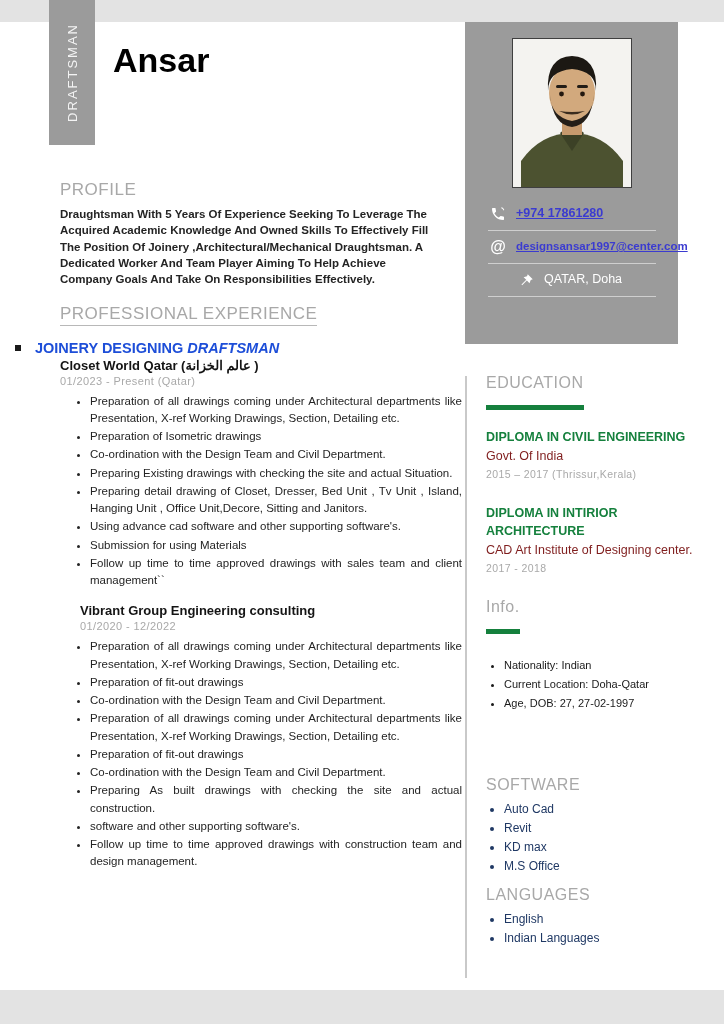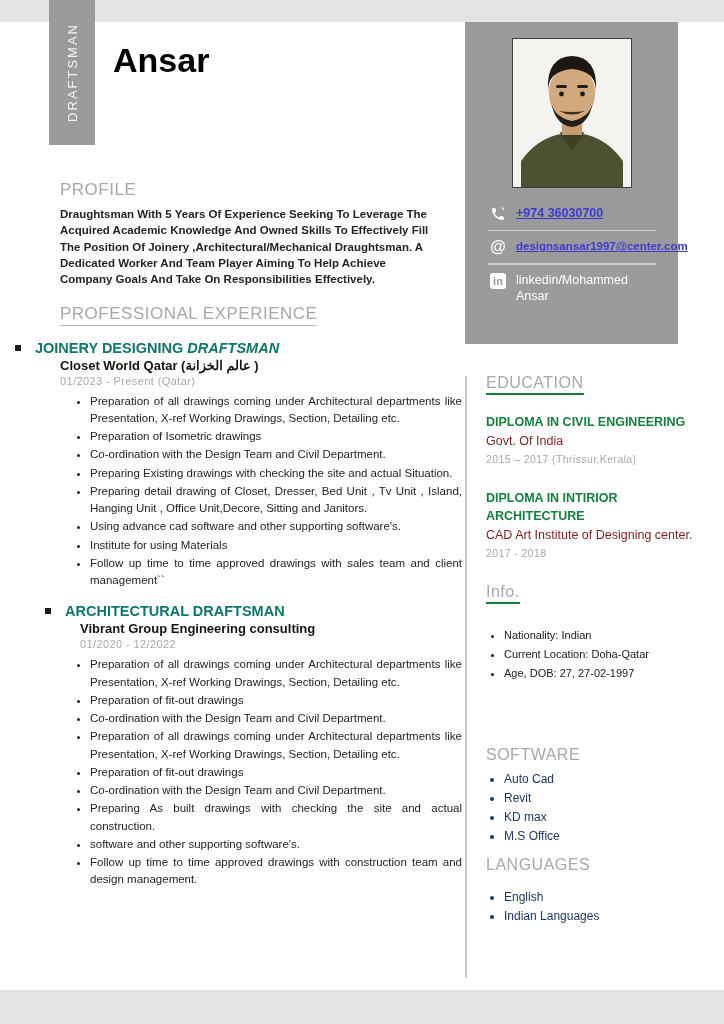--- a/index.html
+++ b/index.html
@@ -34,35 +34,35 @@
   
   .left-col{position:absolute;left:60px;top:180px;width:402px;}
   .sec-h{font-size:17px;color:#a8a8a8;letter-spacing:0.5px;margin:0 0 6px 0;font-weight:400;}
   .sec-h.und{display:inline-block;border-bottom:1px solid #b8b8b8;padding-bottom:1px;}
   .profile-text{font-size:11.5px;font-weight:bold;line-height:1.42;color:#242424;margin:2px 0 0 0;width:380px;}
   .exp-head{margin-top:16px;margin-bottom:8px;}
   .job{margin-top:6px;}
   .job-title-row{display:flex;align-items:center;gap:14px;margin:8px 0 2px -45px;}
   .job.j2 .job-title-row{margin-left:-15px;}
   .sq{width:6px;height:6px;background:#1a1a1a;flex:0 0 6px;}
-  .job-title{font-size:14.5px;font-weight:bold;color:#0f766e;}
+  .job-title{font-size:14.5px;font-weight:bold;color:#1d4ed8;}
   .job-title em{font-style:italic;}
   .company{font-size:13px;font-weight:bold;color:#141414;margin:1px 0 2px 0;}
   .job.j2 .company,.job.j2 .dates{margin-left:20px;}
   .dates{font-size:11px;color:#a9a9a9;letter-spacing:0.4px;margin:2px 0 4px 0;}
   ul.bullets{margin:6px 0 0 0;padding-left:30px;}
   ul.bullets li{font-size:11.5px;line-height:1.5;color:#242424;text-align:justify;margin-bottom:1px;}
 
   
   .v-divider{position:absolute;left:465px;top:376px;width:2px;height:602px;background:#c9c9c9;}
 
   
   .right-col{position:absolute;left:486px;top:374px;width:220px;}
   .r-h{font-size:16px;color:#a8a8a8;letter-spacing:0.5px;font-weight:400;margin:0 0 8px 0;}
-  .r-h.und{display:inline-block;border-bottom:2px solid #15803d;padding-bottom:1px;}
+  .r-h.und{display:inline-block;border-bottom:5px solid #15803d;padding-bottom:13px;}
   .edu-item{margin-bottom:24px;}
   .edu-title{font-size:12.5px;font-weight:bold;color:#15803d;line-height:1.5;margin:0;}
   .edu-school{font-size:12.5px;color:#7f1d1d;line-height:1.5;margin:0;}
   .edu-dates{font-size:10.5px;color:#a9a9a9;letter-spacing:0.4px;margin:2px 0 0 0;}
   .info-block{margin-top:2px;}
   ul.r-list{margin:14px 0 0 0;padding-left:18px;}
   ul.r-list li{font-size:11px;line-height:1.75;color:#1a1a1a;}
   ul.r-list.navy li{color:#1f3864;font-size:12px;line-height:1.6;}
   .software-block{margin-top:62px;}
   .lang-block{margin-top:10px;}
@@ -100,40 +100,42 @@
       </svg>
     </div>
 
     <div class="contact-row">
       <span class="c-icon">
         <svg width="16" height="16" viewBox="0 0 24 24">
             <path fill="#fff" d="M6.6 10.8c1.4 2.8 3.8 5.1 6.6 6.6l2.2-2.2c.3-.3.7-.4 1-.2 1.1.4 2.3.6 3.6.6.6 0 1 .4 1 1V20c0 .6-.4 1-1 1C10.6 21 3 13.4 3 4c0-.6.4-1 1-1h3.5c.6 0 1 .4 1 1 0 1.2.2 2.4.6 3.6.1.3 0 .7-.2 1l-2.3 2.2z"></path>
             <path fill="#fff" d="M16.8 3.2c1.6.5 2.9 1.8 3.4 3.4l1.2-.5C20.7 4 19.2 2.5 17.2 2z"></path>
           </svg>
       </span>
-      <a class="c-link" href="#">+974 36030700</a>
+      <a class="c-link" href="#">+974 17861280</a>
     </div>
     <div class="contact-sep"></div>
 
     <div class="contact-row">
       <span class="c-icon">
           <span class="at-glyph">@</span>
         </span>
       <a class="c-link email-link" href="#">designsansar1997@center.com</a>
     </div>
     <div class="contact-sep"></div>
 
+    <div class="contact-row" style="padding-left:52px;">
+      <span class="c-icon">
+        <svg width="15" height="15" viewBox="0 0 24 24">
+            <path fill="#fff" d="M14 2l8 8-3.2 1-2 5.2-4.2-4.2L5 19.6 4 18.4l7.6-7.6L7.4 6.6l5.4-1.6z"></path>
+          </svg>
+      </span>
+      <span>QATAR, Doha</span>
+    </div>
     <div class="contact-sep"></div>
 
-    <div class="contact-row">
-      <span class="c-icon">
-          <span class="in-badge">in</span>
-        </span>
-      <span style="width:130px;">linkedin/Mohammed Ansar</span>
-    </div>
   </div>
 
   <div class="left-col">
     <div class="sec-h">PROFILE</div>
     <p class="profile-text">Draughtsman With 5 Years Of Experience Seeking To Leverage The Acquired Academic Knowledge And Owned Skills To Effectively Fill The Position Of Joinery ,Architectural/Mechanical Draughtsman. A Dedicated Worker And Team Player Aiming To Help Achieve Company Goals And Take On Responsibilities Effectively.</p>
 
     <div class="exp-head">
       <span class="sec-h und">PROFESSIONAL EXPERIENCE</span>
     </div>
 
@@ -147,33 +149,26 @@
       </div>
       <div class="company">Closet World Qatar (عالم الخزانة )</div>
       <div class="dates">01/2023 - Present (Qatar)</div>
       <ul class="bullets">
         <li>Preparation of all drawings coming under Architectural departments like Presentation, X-ref Working Drawings, Section, Detailing etc.</li>
         <li>Preparation of Isometric drawings</li>
         <li>Co-ordination with the Design Team and Civil Department.</li>
         <li>Preparing Existing drawings with checking the site and actual Situation.</li>
         <li>Preparing detail drawing of Closet, Dresser, Bed Unit , Tv Unit , Island, Hanging Unit ,  Office Unit,Decore, Sitting and Janitors.</li>
         <li>Using advance cad software and other supporting software's.</li>
-        <li>Institute for using Materials</li>
+        <li>Submission for using Materials</li>
         <li>Follow up time to time approved drawings with sales team and client management``</li>
       </ul>
     </div>
 
     <div class="job j2" style="margin-top:14px;">
-      <div class="job-title-row">
-        <span class="sq"></span>
-        <span class="job-title">
-          <span>ARCHITECTURAL DRAFTSMAN</span>
-          <em></em>
-        </span>
-      </div>
       <div class="company">Vibrant Group Engineering consulting</div>
       <div class="dates">01/2020 - 12/2022</div>
       <ul class="bullets">
         <li>Preparation of all drawings coming under Architectural departments like Presentation, X-ref Working Drawings, Section, Detailing etc.</li>
         <li>Preparation of fit-out drawings</li>
         <li>Co-ordination with the Design Team and Civil Department.</li>
         <li>Preparation of all drawings coming under Architectural departments like Presentation, X-ref Working Drawings, Section, Detailing etc.</li>
         <li>Preparation of fit-out drawings</li>
         <li>Co-ordination with the Design Team and Civil Department.</li>
         <li>Preparing As built drawings with checking the site and actual construction.</li>
@@ -214,20 +209,20 @@
       <ul class="r-list navy" style="margin-top:6px;">
         <li>Auto Cad</li>
         <li>Revit</li>
         <li>KD max</li>
         <li>M.S Office</li>
       </ul>
     </div>
 
     <div class="lang-block">
       <span class="r-h">LANGUAGES</span>
-      <ul class="r-list navy" style="margin-top:14px;">
+      <ul class="r-list navy" style="margin-top:6px;">
         <li>English</li>
         <li>Indian Languages</li>
       </ul>
     </div>
   </div>
 
 </div>
 
 </body></html>

